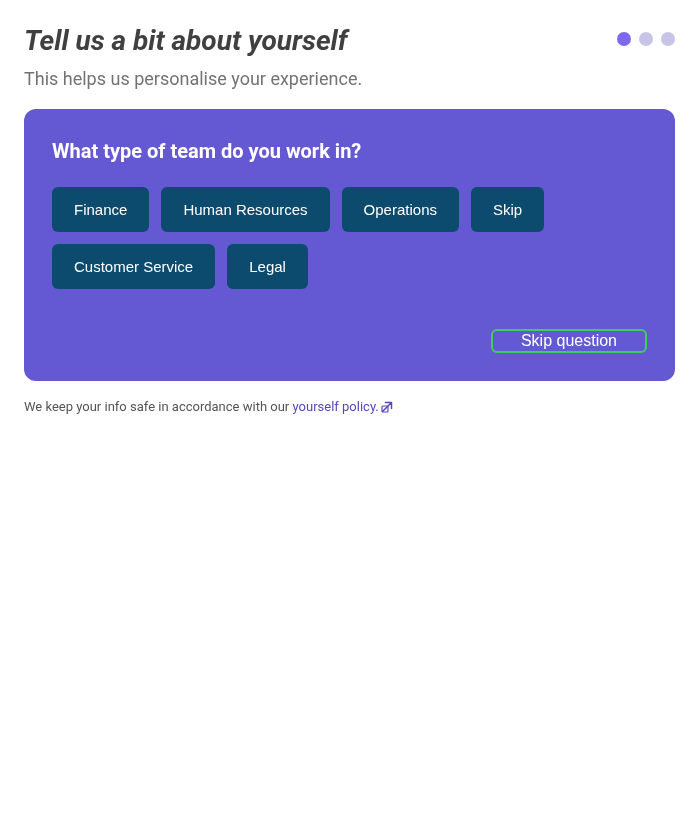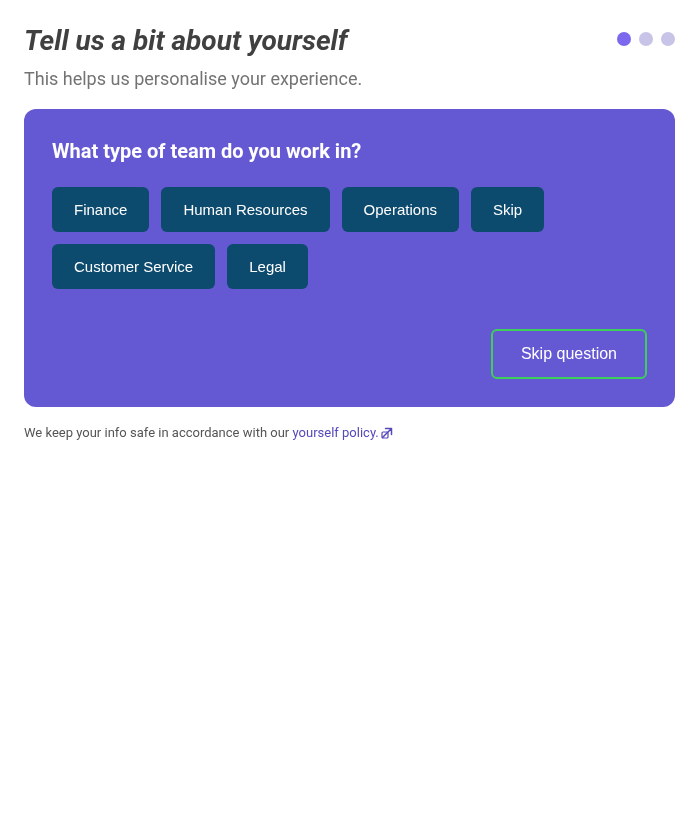--- a/index.html
+++ b/index.html
@@ -96,21 +96,21 @@
     .card-footer {
       display: flex;
       justify-content: flex-end;
     }
 
     .skip-btn {
       background: transparent;
       color: #ffffff;
       border: 2.5px solid #3ecf5a;
       border-radius: 6px;
-      padding: 14px 28px;
+      padding: 1px 28px;
       font-size: 16px;
       font-weight: 500;
       cursor: pointer;
       text-align: right;
     }
 
     .privacy-note {
       font-size: 13px;
       color: #555;
       margin-top: 4px;

